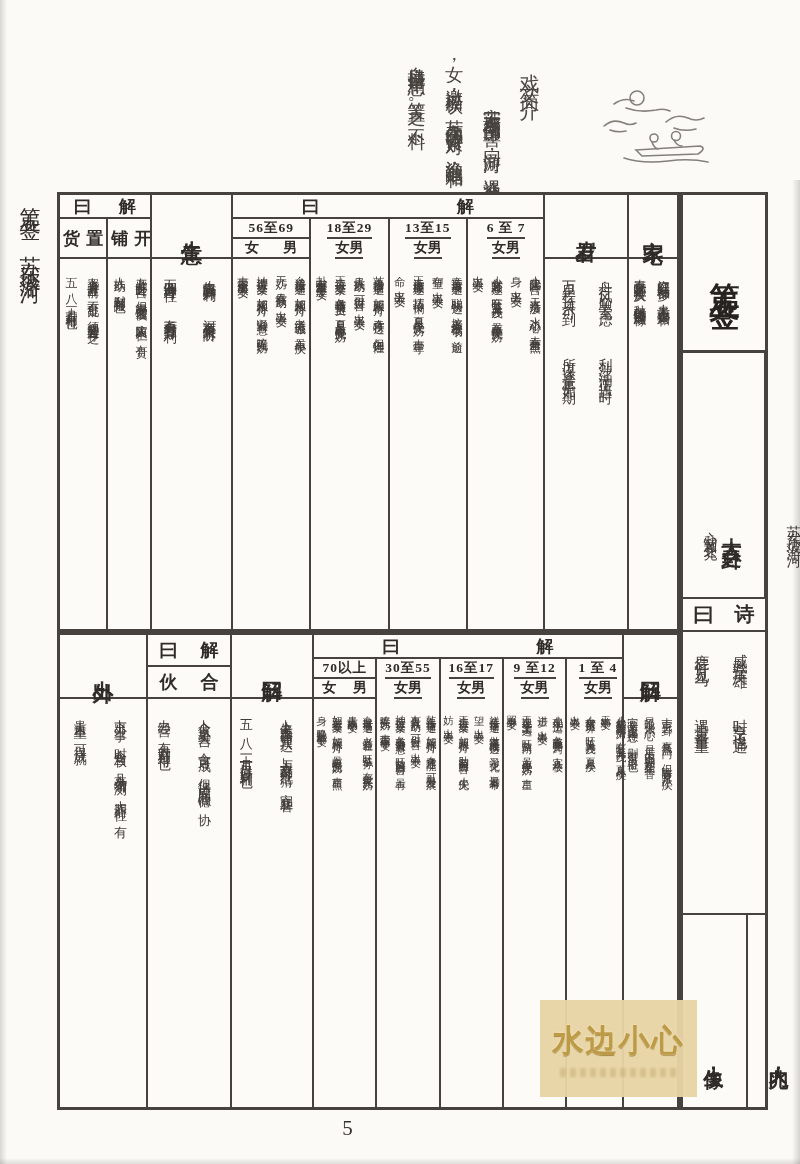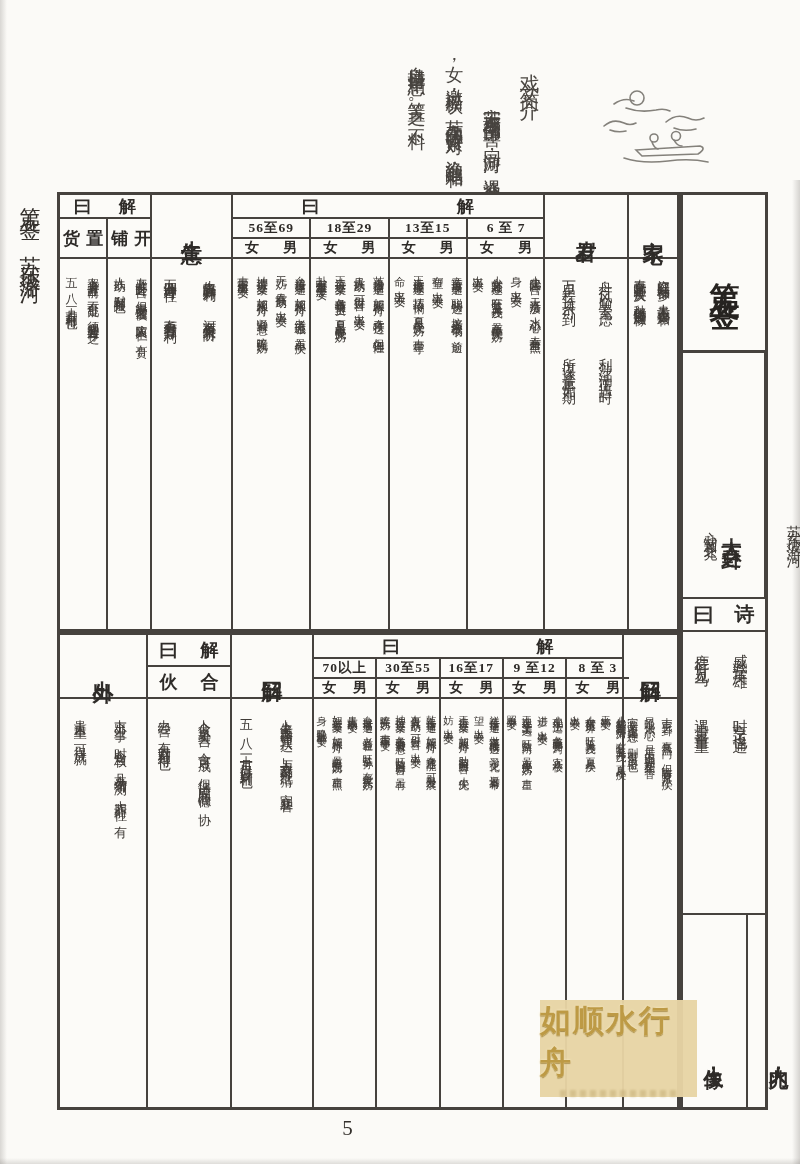--- a/index.html
+++ b/index.html
@@ -41,21 +41,21 @@
   .hdr2b{height:32px;border-bottom:2px solid var(--bc);font-size:18px;}
   .rangeh{height:20px;border-bottom:2px solid var(--bc);font-size:13.5px;
     font-weight:bold;text-align:center;line-height:18px;color:var(--hd);letter-spacing:1px;}
   .genderh{height:20px;border-bottom:2px solid var(--bc);font-size:14px;}
   .content{flex:1;}
   .subrow{flex:1;display:flex;}
   .subcol{display:flex;flex-direction:column;flex:1;}
   .subcol + .subcol{border-left:2px solid var(--bc);}
   .ages-row{flex:1;display:flex;}
   .age-col{display:flex;flex-direction:column;flex:1;}
-  .age-col + .age-col{border-left:2px solid var(--bc);}
+  .age-col + .age-col{border-left:2px solid var(--bc);align-items:center;}
   .age-body{flex:1;display:flex;}
   .half{flex:1;padding-top:8px;}
   .tbl-top .half{font-size:11.5px;line-height:1.66;letter-spacing:1.5px;}
   .tbl-bot .half{font-size:10.5px;line-height:1.46;letter-spacing:1.5px;}
   .verse{font-size:14px;line-height:2.6;letter-spacing:5.5px;padding:10px 4px 0 0;}
   .verse-narrow{font-size:13px;line-height:1.8;letter-spacing:1.5px;padding:10px 2px 0 0;}
   .plain{font-size:13px;line-height:3.1;letter-spacing:2.5px;padding:10px 6px 0 0;}
   .plain-sm{font-size:12px;line-height:1.8;letter-spacing:1.5px;padding:9px 3px 0 0;}
   .jieyue-r-txt{font-size:11px;line-height:1.56;letter-spacing:2.5px;padding:9px 2px 0 0;}
   
@@ -310,21 +310,21 @@
           <span>男</span>
         </div>
         <div class="age-body">
           <div class="half v">玉造现年交上美运　旺益家门　虽有小疾无妨　吉星
 照身平安</div>
           <div class="half v">小儿现年上运　各事聪明开窍　宜入学校
 进步　出入平安</div>
         </div>
       </div>
       <div class="age-col">
-        <div class="rangeh">8 至 3</div>
+        <div class="rangeh">1 至 4</div>
         <div class="jh genderh">
           <span>女</span>
           <span>男</span>
         </div>
         <div class="age-body">
           <div class="half v">小女根苗足养　旺益上人并茂　夏月小疾
 出入平安</div>
           <div class="half v">小儿根基足养八字清秀　有旺益上人并茂　夏月小疾
 无妨平安</div>
         </div>
@@ -362,17 +362,17 @@
     <div class="shengxiang v">
       <span class="lbl-v">生像：</span>
     </div>
     <div class="neizhao v">
       <span class="lbl-v">内兆：</span>
     </div>
   </div>
 </div>
 
 <div class="watermark">
-  <div class="wm-text">如顺水行舟</div>
+  <div class="wm-text">水边小心</div>
   <div class="wm-sub"></div>
 </div>
 
 <div class="pageno">5</div>
 
 </body></html>

